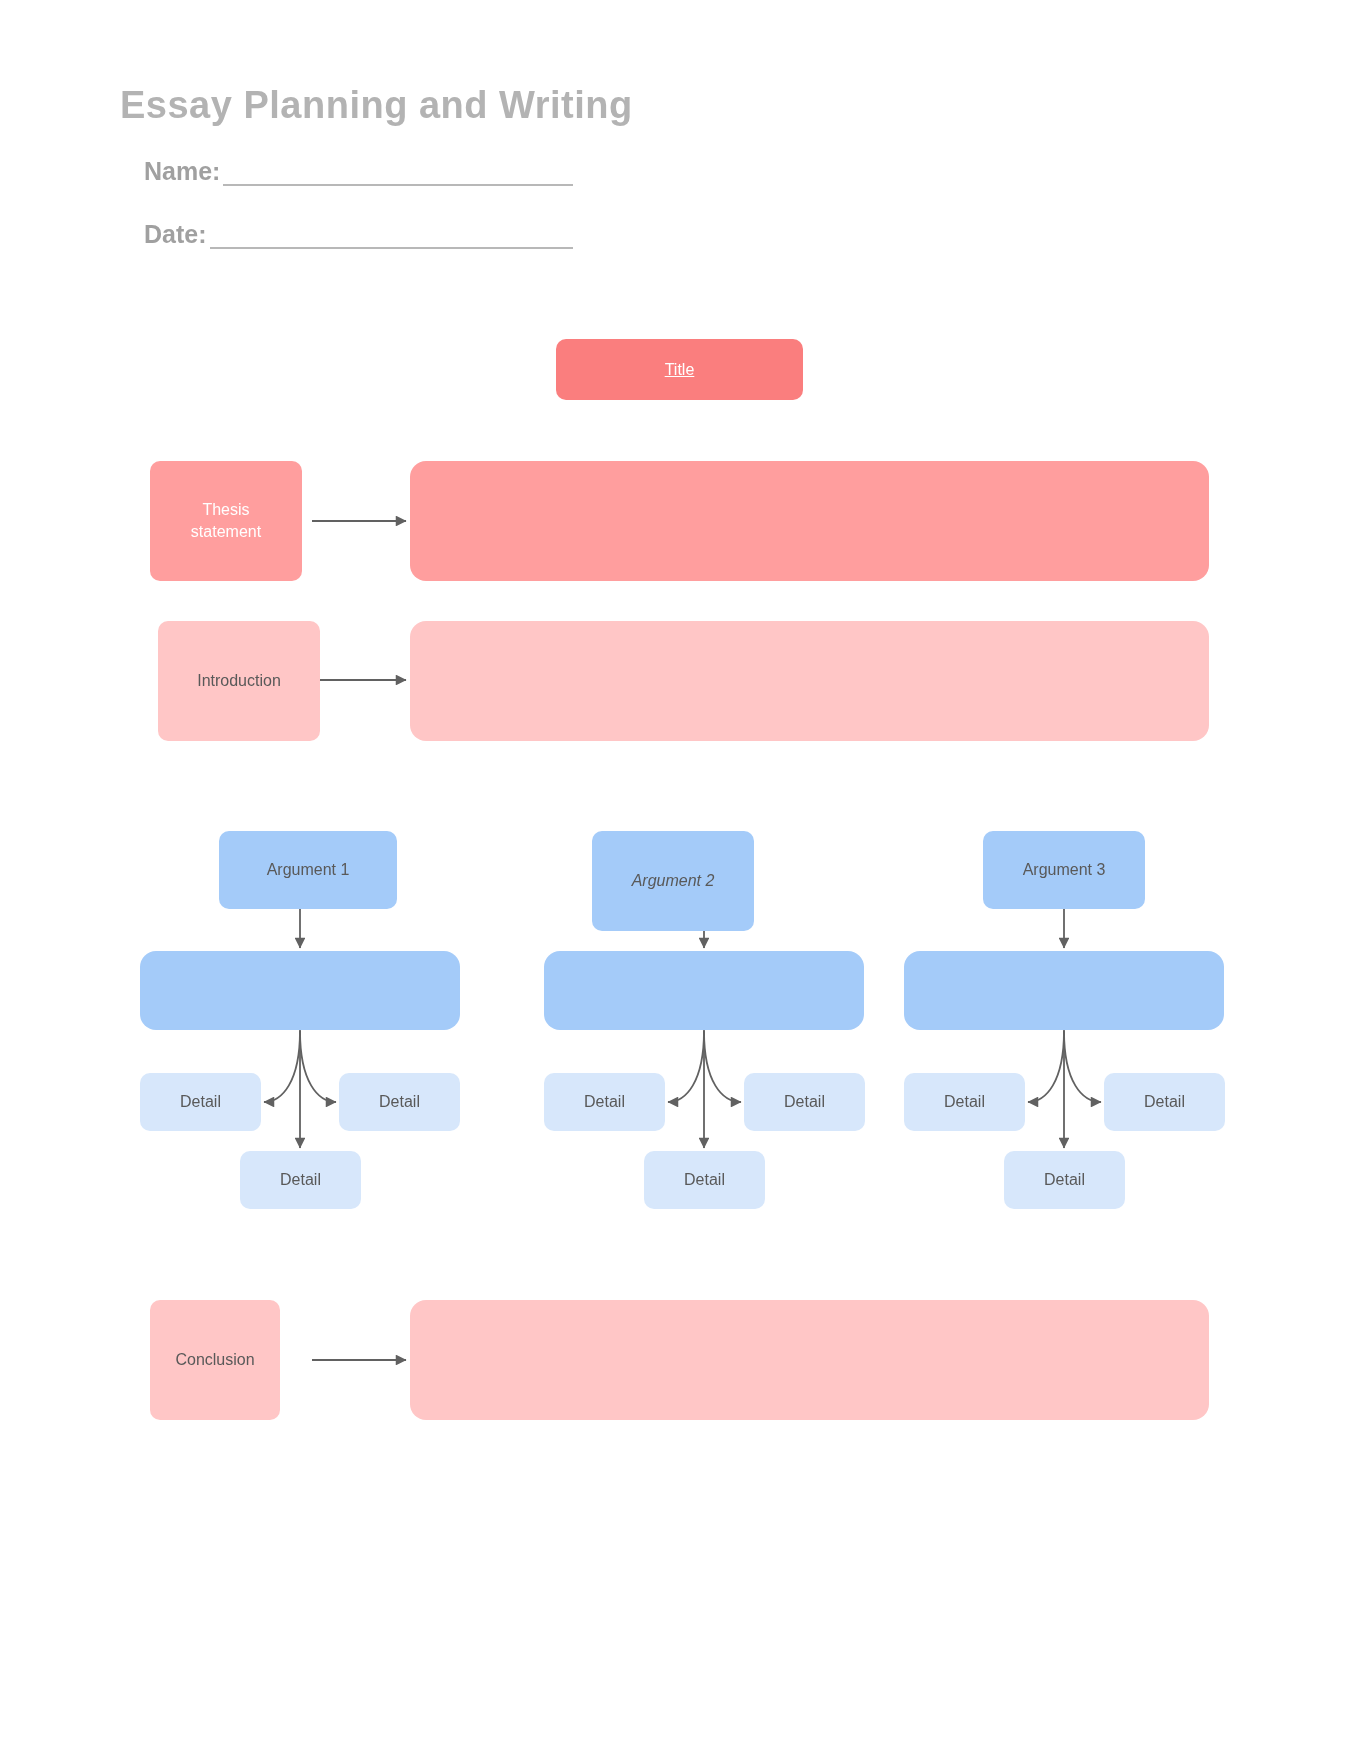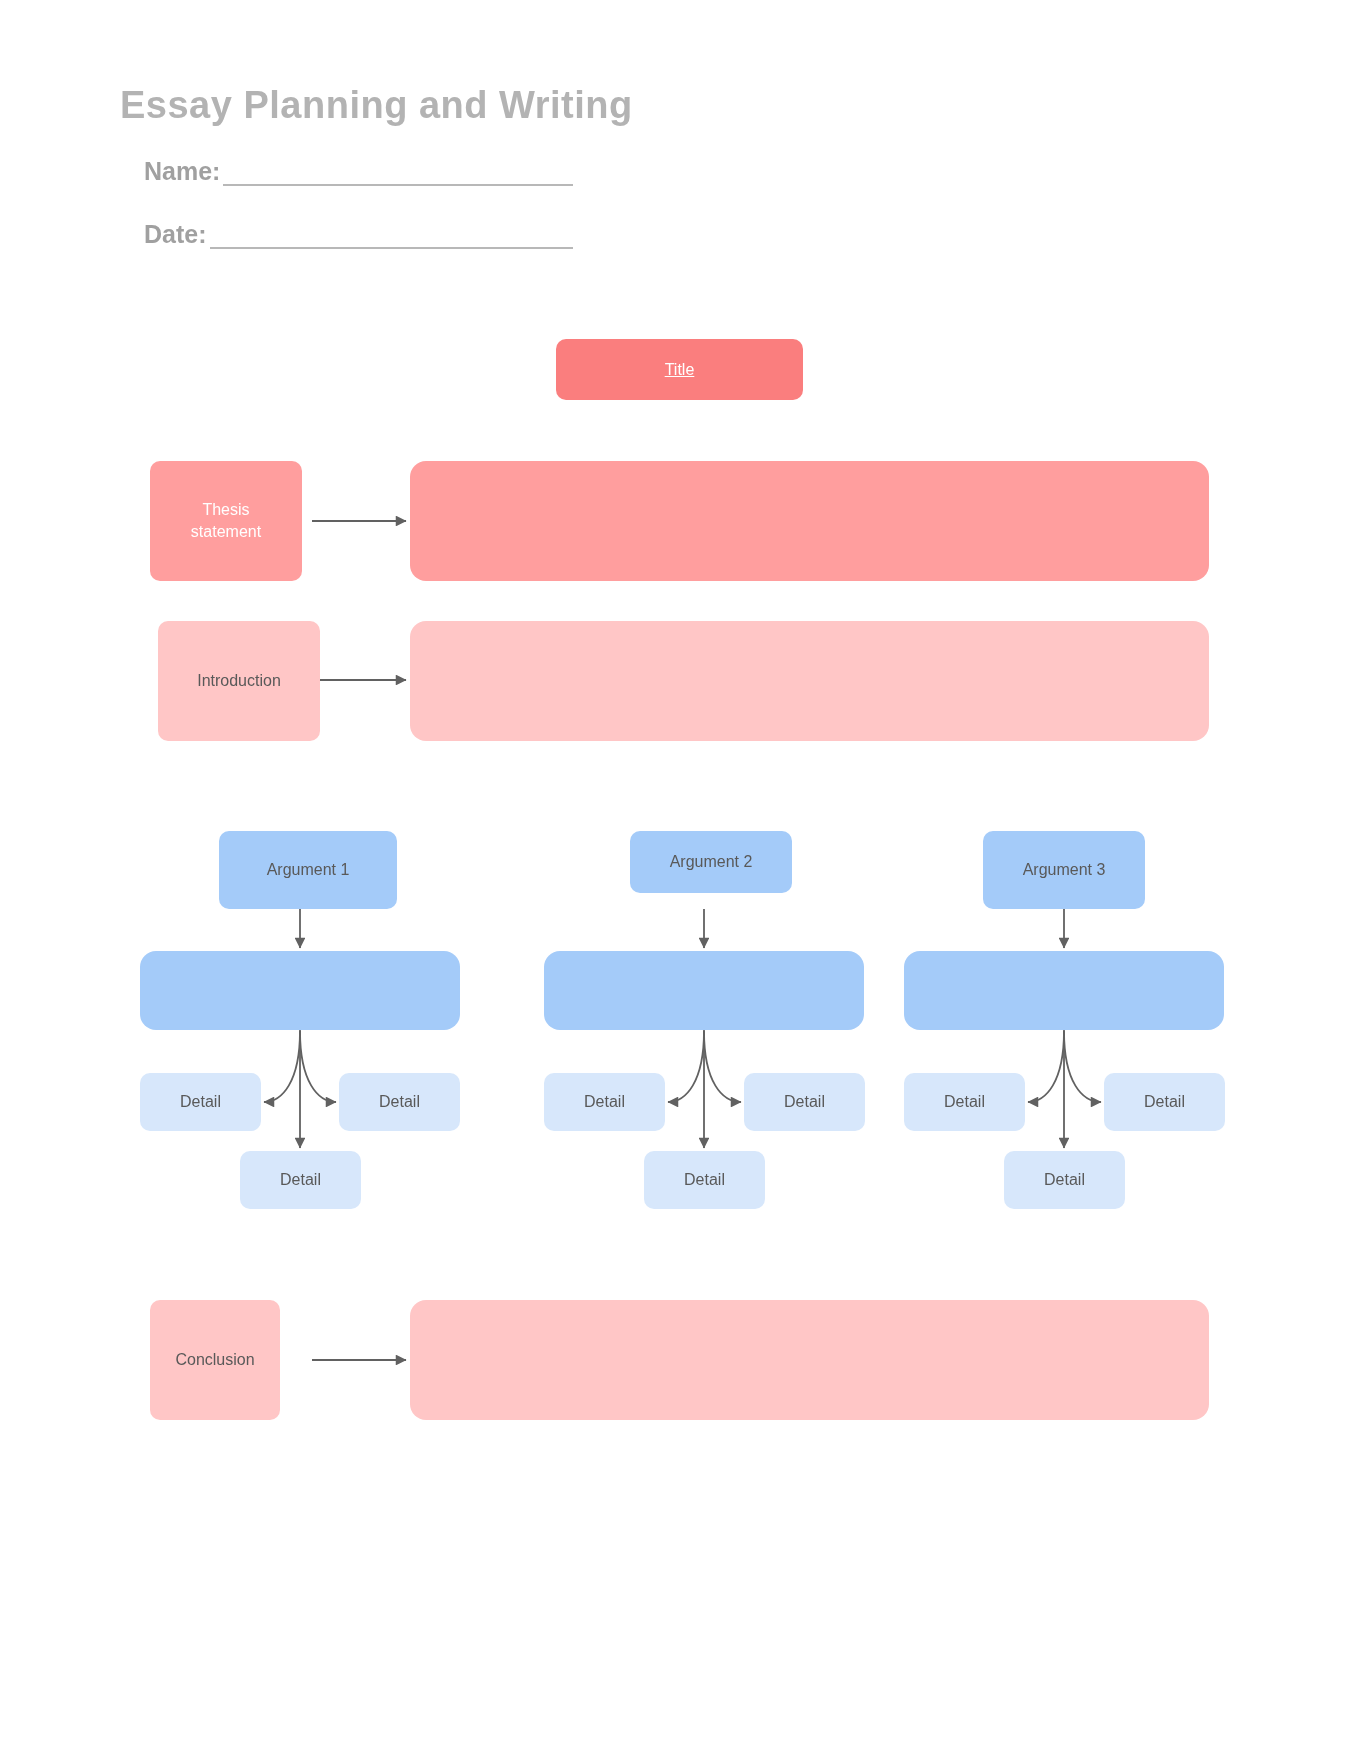--- a/index.html
+++ b/index.html
@@ -118,21 +118,21 @@
 
   <div class="box bg-pink" style="left:150px; top:621px; width:162px; height:120px;margin-left:8px;">Introduction</div>
   <div class="rect bg-pink" style="left:410px; top:621px; width:799px; height:120px;"></div>
 
   <div class="box bg-blue" style="left:219px; top:831px; width:178px; height:78px;">Argument 1</div>
   <div class="rect bg-blue" style="left:140px; top:951px; width:320px; height:79px;"></div>
   <div class="box bg-detail" style="left:140px; top:1073px; width:121px; height:58px; padding:4px 8px;">Detail</div>
   <div class="box bg-detail" style="left:339px; top:1073px; width:121px; height:58px; padding:4px 8px;">Detail</div>
   <div class="box bg-detail" style="left:240px; top:1151px; width:121px; height:58px; padding:4px 8px;">Detail</div>
 
-  <div class="box bg-blue" style="left:630px; top:831px; width:162px; height:62px;">Argument 2</div>
+  <div class="box bg-blue" style="left:592px; top:831px; width:162px; height:100px;font-style:italic;">Argument 2</div>
   <div class="rect bg-blue" style="left:544px; top:951px; width:320px; height:79px;"></div>
   <div class="box bg-detail" style="left:544px; top:1073px; width:121px; height:58px; padding:4px 8px;">Detail</div>
   <div class="box bg-detail" style="left:744px; top:1073px; width:121px; height:58px; padding:4px 8px;">Detail</div>
   <div class="box bg-detail" style="left:644px; top:1151px; width:121px; height:58px; padding:4px 8px;">Detail</div>
 
   <div class="box bg-blue" style="left:983px; top:831px; width:162px; height:78px;">Argument 3</div>
   <div class="rect bg-blue" style="left:904px; top:951px; width:320px; height:79px;"></div>
   <div class="box bg-detail" style="left:904px; top:1073px; width:121px; height:58px; padding:4px 8px;">Detail</div>
   <div class="box bg-detail" style="left:1104px; top:1073px; width:121px; height:58px; padding:4px 8px;">Detail</div>
   <div class="box bg-detail" style="left:1004px; top:1151px; width:121px; height:58px; padding:4px 8px;">Detail</div>

